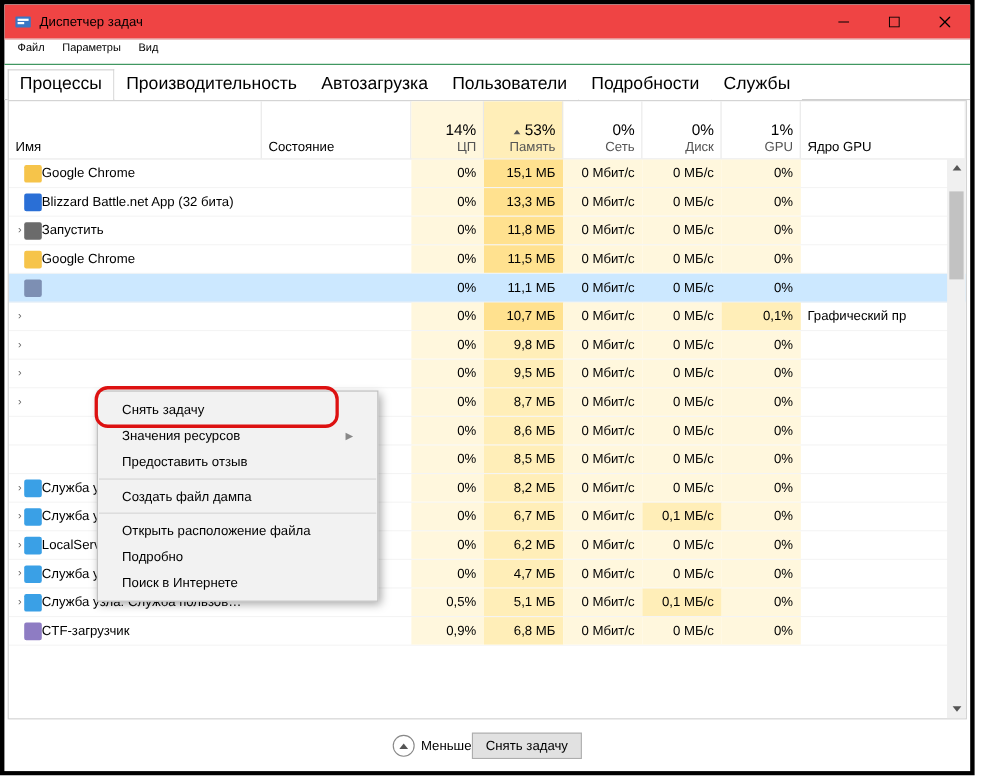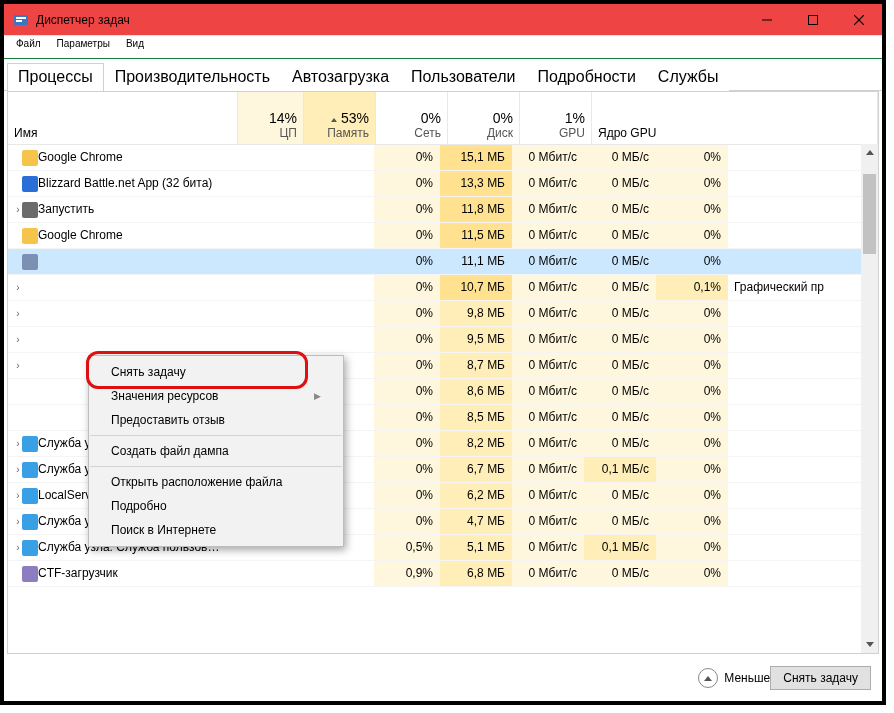--- a/index.html
+++ b/index.html
@@ -45,21 +45,21 @@
 .cell.gpu.hl{background:#ffeeb8}
 .cell.gpucore{flex:1}
 .row.sel .cell{background:#cce8ff!important}
 .exp{width:8px;color:#666;font-size:10px;text-align:center}
 .picon{width:16px;height:16px;border-radius:2px;flex:0 0 16px}
 .ctx{position:absolute;left:80px;top:263px;width:254px;background:#f2f2f2;border:1px solid #bdbdbd;box-shadow:2px 3px 8px rgba(0,0,0,.35);font-size:12px;padding:4px 0}
 .ctx .ci{padding:5px 22px;white-space:nowrap;display:flex;align-items:center;justify-content:space-between}
 .ctx .sep{height:1px;background:#d4d4d4;margin:3px 1px}
 .highlight{position:absolute;border:3px solid #d11;border-radius:12px;pointer-events:none}
 .hl1{left:78px;top:259px;width:216px;height:32px}
-.footer{position:absolute;left:3px;right:3px;bottom:3px;height:40px;display:flex;align-items:center;justify-content:flex-end;padding:0 8px}
+.footer{position:absolute;left:3px;right:3px;bottom:3px;height:40px;display:flex;align-items:center;justify-content:center;padding:0 8px}
 .fewer{display:flex;align-items:center;gap:6px;font-size:12px}
 .fewer .circ{width:18px;height:18px;border:1px solid #888;border-radius:50%;display:flex;align-items:center;justify-content:center}
 .endbtn{border:1px solid #adadad;background:#e1e1e1;padding:4px 12px;font-size:12px}
 .scrollbar{position:absolute;right:0;top:52px;width:17px;bottom:0;background:#f0f0f0}
 .scroll-thumb{position:absolute;left:2px;right:2px;top:30px;height:80px;background:#c2c2c2}
 .scroll-btn{position:absolute;left:0;right:0;height:17px;display:flex;align-items:center;justify-content:center;color:#555;background:#f0f0f0}
 .scroll-btn.up{top:0}.scroll-btn.dn{bottom:0}
 .arrow-up{width:0;height:0;border-left:4px solid transparent;border-right:4px solid transparent;border-bottom:5px solid #555}
 .arrow-dn{width:0;height:0;border-left:4px solid transparent;border-right:4px solid transparent;border-top:5px solid #555}
 .sub{font-size:9px;color:#888;margin-left:auto}
@@ -109,20 +109,23 @@
     <div class="tab">Пользователи</div>
     <div class="tab">Подробности</div>
     <div class="tab">Службы</div>
   </div>
 
   <div class="tablepane">
     <div class="header-row">
       <div class="hcell name">
           <span class="lbl">Имя</span>
         </div>
+      <div class="hcell state">
+          <span class="lbl">Состояние</span>
+        </div>
       <div class="hcell cpu">
           <span class="pct">14%</span>
           <span class="lbl">ЦП</span>
         </div>
       <div class="hcell mem">
           <span class="pct"><span class="sort-ind"></span><span>53%</span></span>
           <span class="lbl">Память</span>
         </div>
       <div class="hcell net">
           <span class="pct">0%</span>

